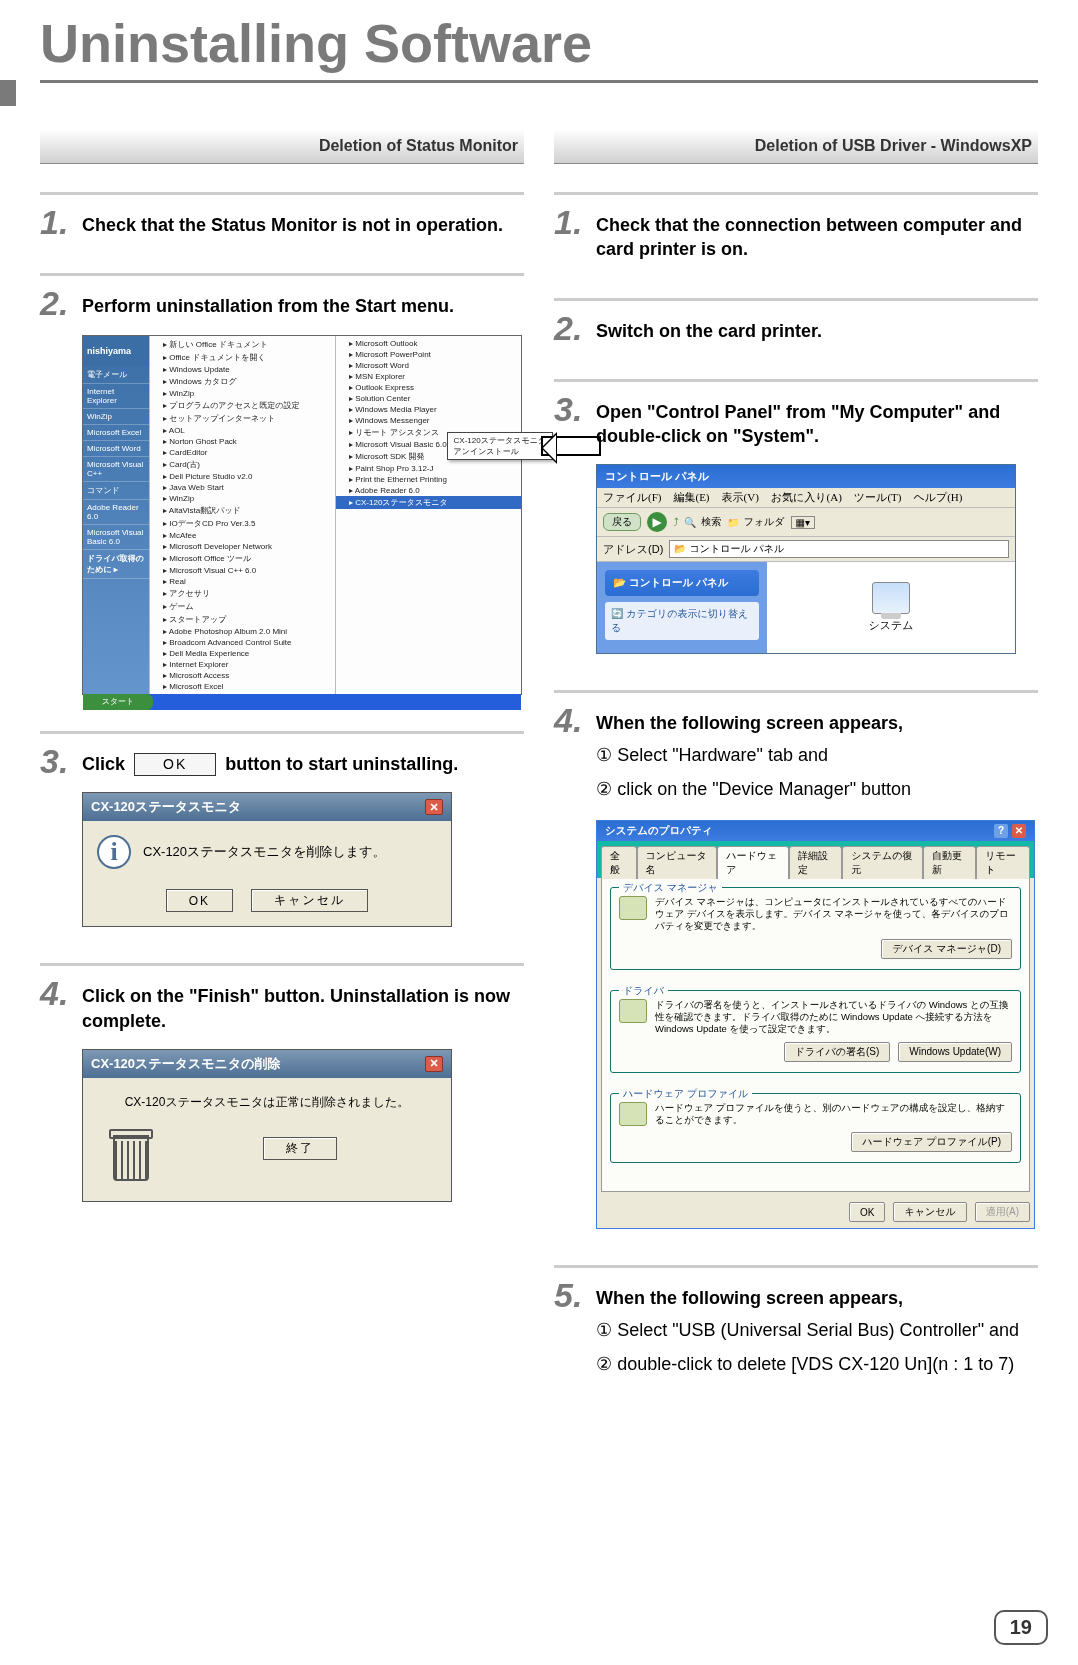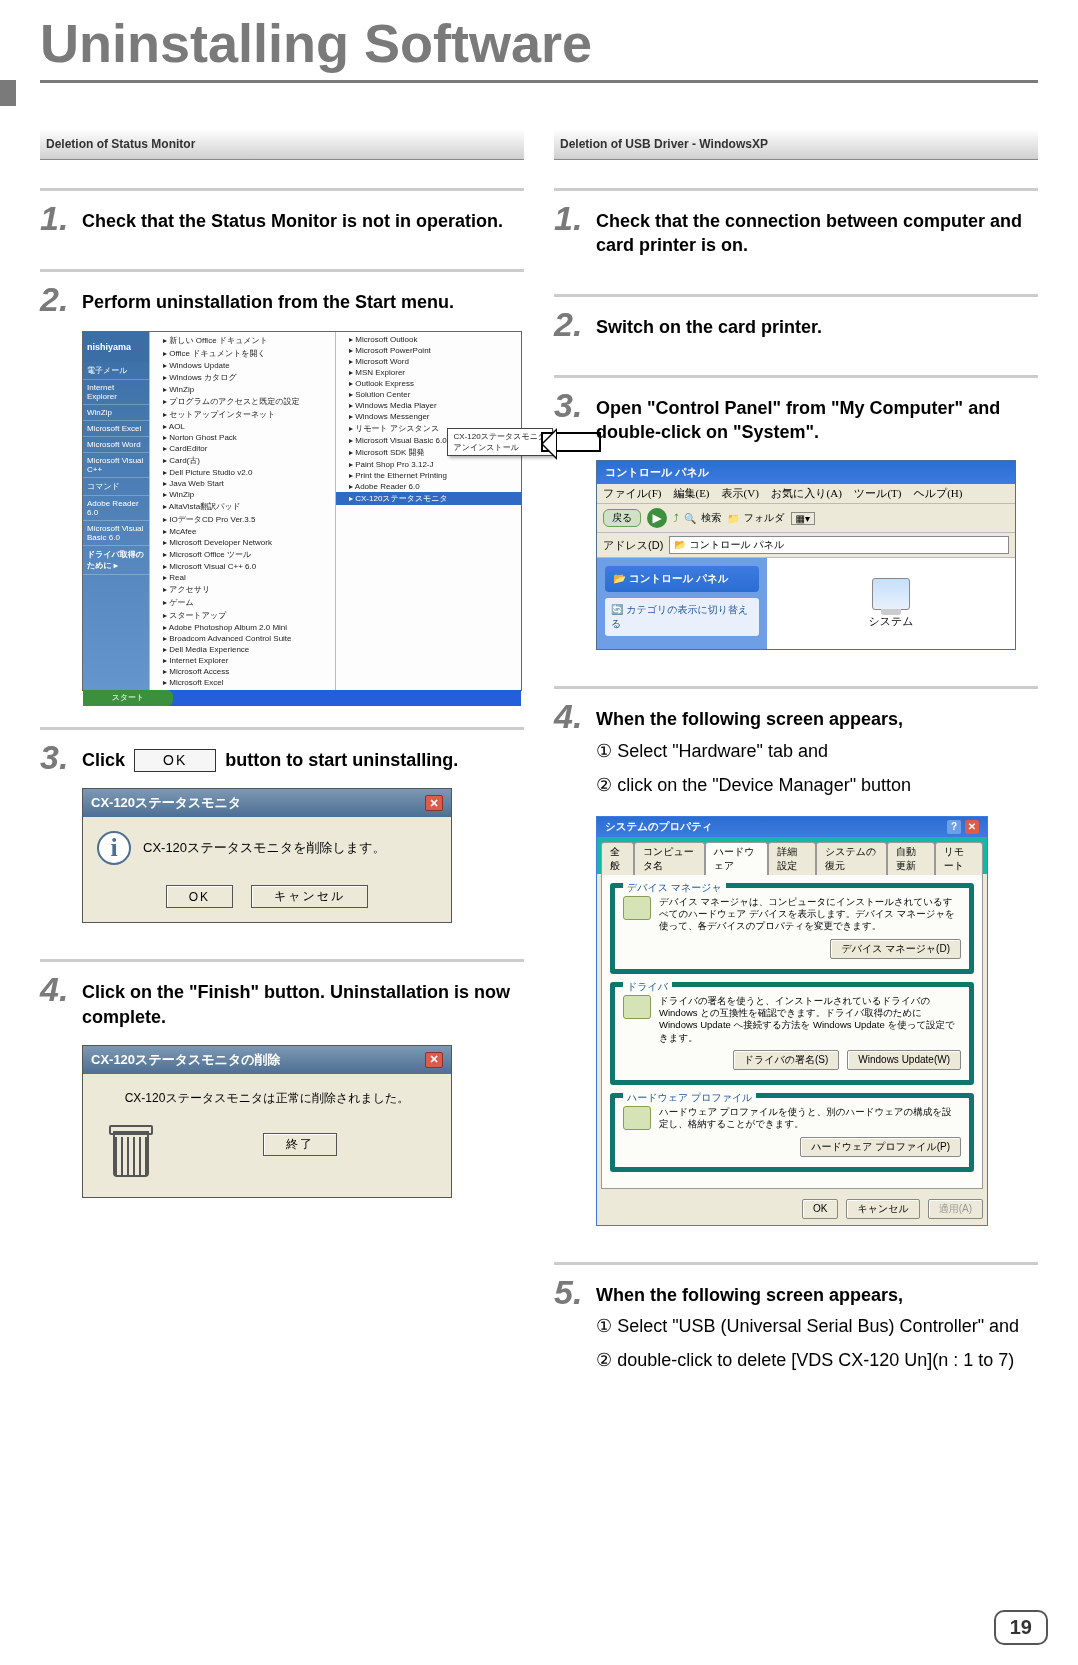--- a/index.html
+++ b/index.html
@@ -37,23 +37,23 @@
     display: flex;
     gap: 30px;
   }
   .col {
     flex: 1;
     min-width: 0;
   }
   .section-header {
     background: linear-gradient(to bottom, #fff 0%, #d0d0d0 100%);
     border-bottom: 1px solid #888;
-    text-align: left;
-    font-weight: bold;
-    font-size: 12px;
+    text-align: right;
+    font-weight: bold;
+    font-size: 16px;
     padding: 8px 6px;
     margin-top: 18px;
     margin-bottom: 28px;
     color: #333;
   }
   .step {
     position: relative;
     border-top: 3px solid #ccc;
     padding: 18px 0 26px 42px;
     margin-top: 10px;
@@ -170,21 +170,21 @@
     border: 13px solid transparent;
     border-right-color:#fff;
   }
   .sm-bottom {
     position:absolute;
     left:0; right:0; bottom:-16px;
     height:16px;
     background:#245edb;
   }
   .sm-startbtn{
-    position:absolute;left:0;bottom:-16px;height:16px;width:90px;
+    position:absolute;left:0;bottom:-16px;height:16px;width:70px;
     background:#3c8f3c;color:#fff;font-size:8px;display:flex;
     align-items:center;justify-content:center;border-radius:0 6px 6px 0;
   }
   
   .dlg {
     border: 1px solid #555;
     background: #ece9d8;
     font-size: 13px;
     width: 370px;
     margin: 0;
@@ -325,40 +325,40 @@
     width:38px;height:32px;border:1px solid #888;border-radius:3px;
     background:linear-gradient(to bottom,#c7dffb,#e8f1fc);
     position:relative;margin-bottom:4px;
   }
   .sys-icon::after{
     content:'';position:absolute;left:8px;right:8px;bottom:-6px;height:6px;
     background:#ccc;border-radius:0 0 3px 3px;
   }
   
   .sysprop {
-    width: 392px;
+    width: 439px;
     border: 1px solid #3d7be0;
     background:#ece9d8;
     font-size: 10.5px;
   }
   .sp-title{
     background:linear-gradient(to bottom,#2a6ed2,#3d7be0);
     color:#fff;padding:3px 8px;display:flex;justify-content:space-between;align-items:center;
     font-weight:bold;
   }
   .sp-help{width:14px;height:14px;background:#6ea0e8;border-radius:2px;color:#fff;
     display:flex;align-items:center;justify-content:center;font-size:10px;margin-left:auto;margin-right:4px;}
   .sp-close{width:14px;height:14px;background:#dc5b49;border-radius:2px;color:#fff;
     display:flex;align-items:center;justify-content:center;font-size:10px;}
   .sp-tabs{display:flex;background:#14b8a6;padding:4px 4px 0;gap:0;}
   .sp-tab{border:1px solid #999;border-bottom:none;padding:2px 8px;background:#ece9d8;font-size:10px;
     border-radius:3px 3px 0 0;position:relative;top:1px;}
   .sp-tab.active{background:#fcfcf8;z-index:2;}
   .sp-body{background:#fcfcf8;border:1px solid #999;margin:0 4px 4px;padding:8px;}
-  .sp-group{border:5px solid #0f766e;border-radius:3px;padding:8px 8px 10px;margin-bottom:8px;position:relative;}
+  .sp-group{border:1px solid #0f766e;border-radius:3px;padding:8px 8px 10px;margin-bottom:20px;position:relative;}
   .sp-group-title{position:absolute;top:-7px;left:8px;background:#fcfcf8;padding:0 4px;color:#23569e;font-size:10px;}
   .sp-group-row{display:flex;align-items:flex-start;gap:8px;}
   .sp-chip{width:28px;height:24px;background:#d5e3b6;border:1px solid #859e52;border-radius:3px;flex-shrink:0;}
   .sp-group p{font-size:9.5px;line-height:1.3;}
   .sp-btnrow{display:flex;justify-content:flex-end;gap:8px;margin-top:6px;}
   .sp-btn{border:1px solid #888;background:#ece9d8;padding:2px 10px;font-size:10px;border-radius:2px;
     box-shadow: 1px 1px 0 #fff inset;}
   .sp-footer{display:flex;justify-content:flex-end;gap:8px;padding:6px 4px;}
   .sp-btn.disabled{color:#999;}
   

